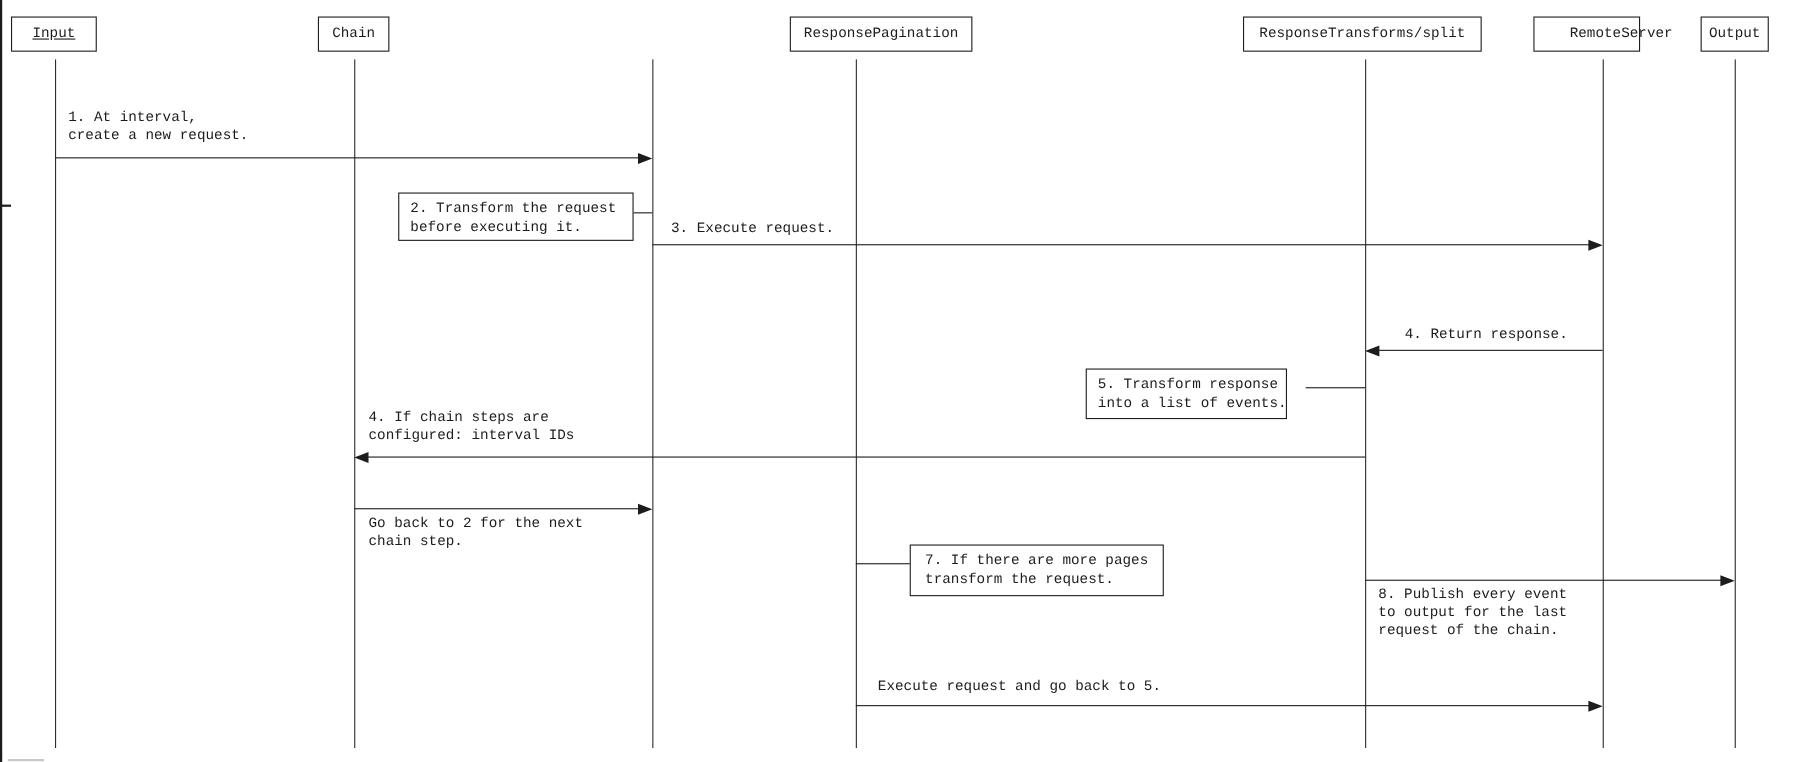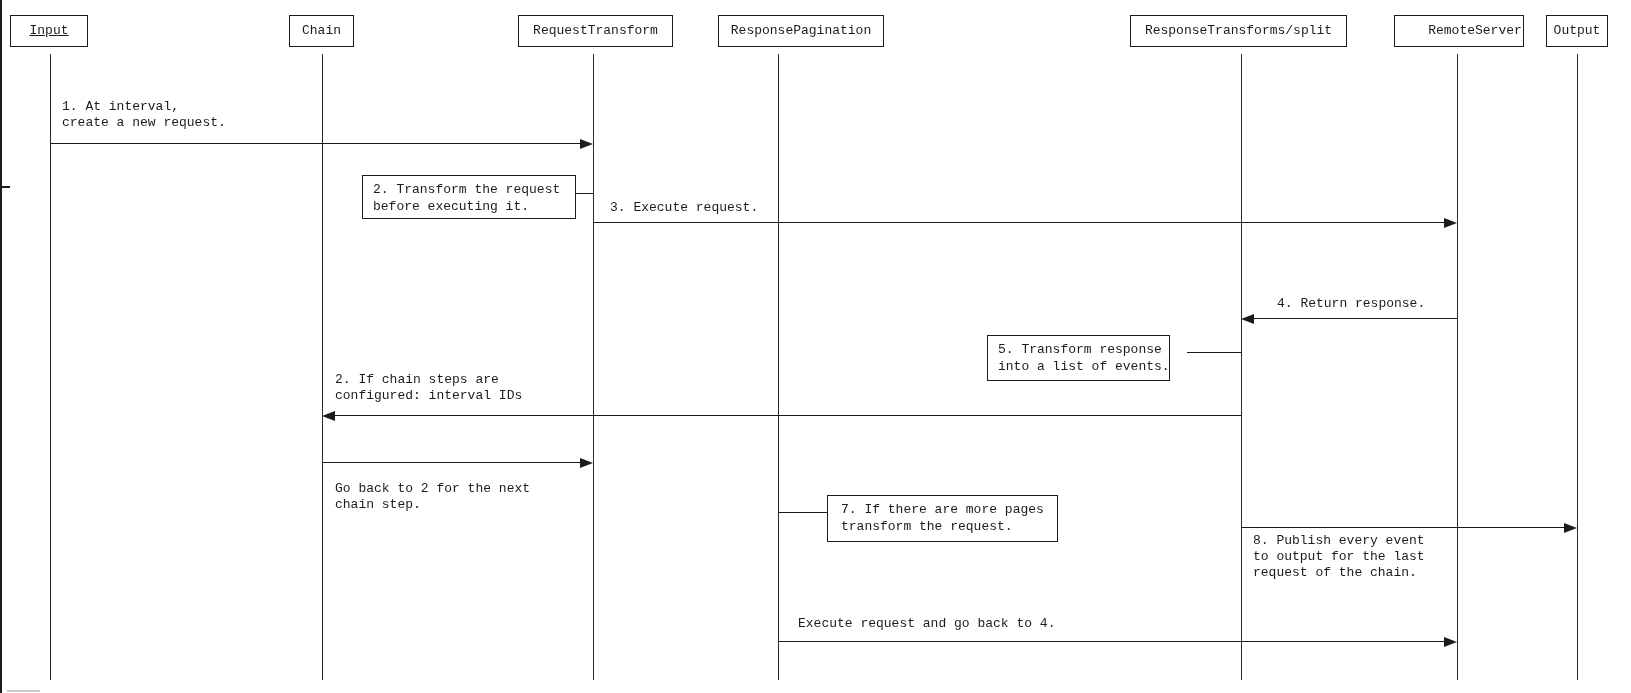--- a/index.html
+++ b/index.html
@@ -88,24 +88,23 @@
 <body>
 
 <div id="canvas">
 
   <div class="edge-line" style="left:0; top:0; width:2px; height:693px;"></div>
   <div class="edge-line" style="left:0; top:186px; width:10px; height:2px;"></div>
   <div class="artifact" style="left:7px; top:690px; width:33px; height:2px;"></div>
 
   <div class="actor-box" style="left:10px;  width:78px;text-decoration:underline;">Input</div>
   <div class="actor-box" style="left:289px; width:65px;">Chain</div>
-  <div class="actor-box" style="left:518px; width:155px;">RequestTransform</div>
   <div class="actor-box" style="left:718px; width:166px;">ResponsePagination</div>
   <div class="actor-box" style="left:1130px; width:217px;">ResponseTransforms/split</div>
-  <div class="actor-box" style="left:1394px; width:130px;padding-left:32px;">RemoteServer</div>
+  <div class="actor-box" style="left:1394px; width:97px;padding-left:32px;">RemoteServer</div>
   <div class="actor-box" style="left:1546px; width:62px;">Output</div>
 
   <div class="lifeline" style="left:50px;"></div>
   <div class="lifeline" style="left:322px;"></div>
   <div class="lifeline" style="left:593px;"></div>
   <div class="lifeline" style="left:778px;"></div>
   <div class="lifeline" style="left:1241px;"></div>
   <div class="lifeline" style="left:1457px;"></div>
   <div class="lifeline" style="left:1577px;"></div>
 
@@ -134,46 +133,46 @@
   <div class="msg-line" style="left:1252px; top:318px; width:205px;"></div>
   <div class="ah-l" style="left:1241px; top:314px;"></div>
 
   <div class="note-box" style="left:987px; top:335px; width:183px; height:46px;">
     <div>5. Transform response</div>
     <div>into a list of events.</div>
   </div>
   <div class="connector" style="left:1187px; top:352px; width:54px;"></div>
 
   <div class="msg-label" style="left:335px; top:372px;">
-    <div>2. If chain steps are</div>
+    <div>4. If chain steps are</div>
     <div>configured: interval IDs</div>
   </div>
   <div class="msg-line" style="left:333px; top:415px; width:908px;"></div>
   <div class="ah-l" style="left:322px; top:411px;"></div>
 
   <div class="msg-line" style="left:322px; top:462px; width:260px;"></div>
   <div class="ah-r" style="left:580px; top:458px;"></div>
-  <div class="msg-label" style="left:335px; top:468px;margin-top:13px;">
+  <div class="msg-label" style="left:335px; top:468px;">
     <div>Go back to 2 for the next</div>
     <div>chain step.</div>
   </div>
 
   <div class="note-box" style="left:827px; top:495px; width:231px; height:47px;padding-left:13px;">
     <div>7. If there are more pages</div>
     <div>transform the request.</div>
   </div>
   <div class="connector" style="left:778px; top:512px; width:49px;"></div>
 
   <div class="msg-line" style="left:1241px; top:527px; width:325px;"></div>
   <div class="ah-r" style="left:1564px; top:523px;"></div>
   <div class="msg-label" style="left:1253px; top:533px;">
     <div>8. Publish every event</div>
     <div>to output for the last</div>
     <div>request of the chain.</div>
   </div>
 
   <div class="msg-label" style="left:798px; top:616px;">
-    <div>Execute request and go back to 4.</div>
+    <div>Execute request and go back to 5.</div>
   </div>
   <div class="msg-line" style="left:778px; top:641px; width:668px;"></div>
   <div class="ah-r" style="left:1444px; top:637px;"></div>
 
 </div>
 
 </body></html>

